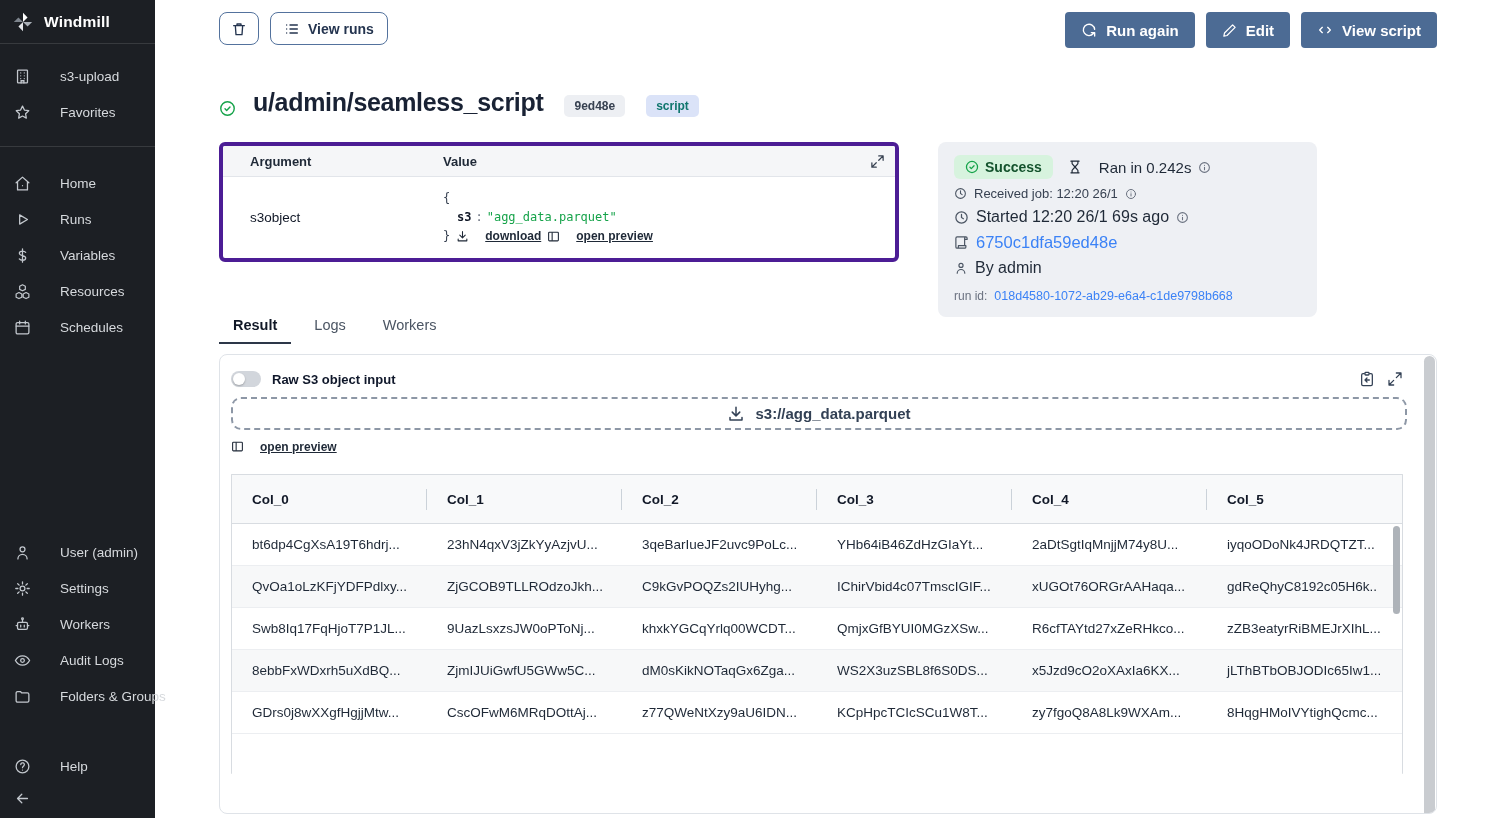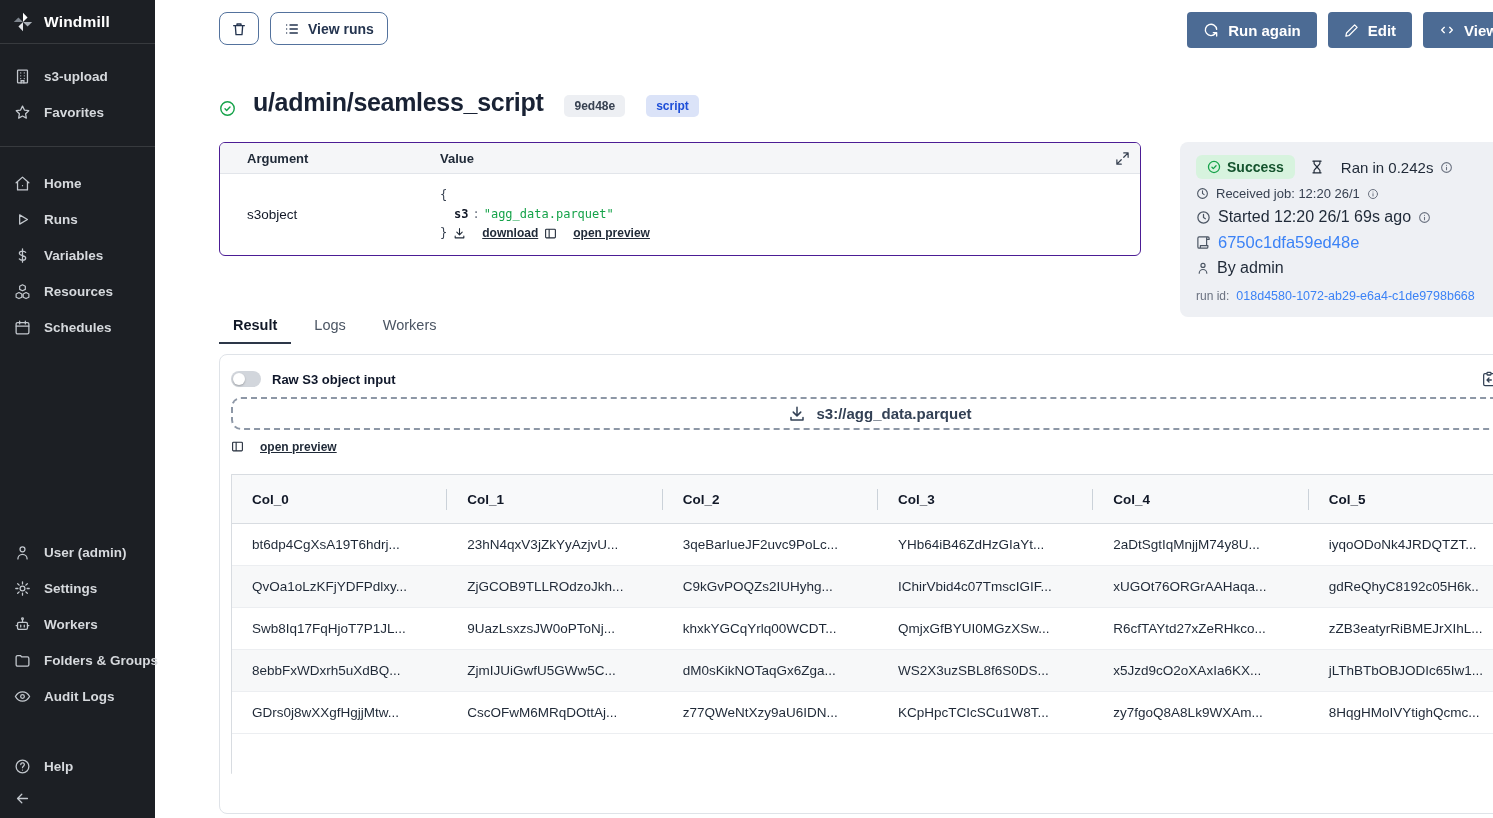--- a/index.html
+++ b/index.html
@@ -15,22 +15,22 @@
     width:155px; min-width:155px; height:818px; background:#1c1f24;
     color:#d6d9dd; display:flex; flex-direction:column; font-size:13.5px;
   }
   .brand {
     height:44px; display:flex; align-items:center; gap:10px; padding:0 12px;
     border-bottom:1px solid rgba(255,255,255,.12);
   }
   .brand-name { color:#ffffff; font-weight:bold; font-size:15.5px; letter-spacing:.2px; }
   .side-group { padding:14px 0 6px 0; }
   .side-item {
-    height:36px; display:flex; align-items:center; gap:13px; padding:0 14px;
-    cursor:pointer; color:#d6d9dd; white-space:nowrap;font-weight:bold;
+    height:36px; display:flex; align-items:center; gap:29px; padding:0 14px;
+    cursor:pointer; color:#d6d9dd; white-space:nowrap;
   }
   .side-item .ic { color:#c3c8ce; flex:none; }
   .side-div { border-top:1px solid rgba(255,255,255,.12); margin:10px 0 4px 0; }
   .side-spacer { flex:1; }
   .side-bottom { padding-bottom:6px; }
   .help-block { padding:28px 0 4px 0; }
   .collapse-row { height:30px; display:flex; align-items:center; padding:0 14px 10px; }
 
   
   .main { flex:1; padding:12px 56px 0 64px; position:relative; }
@@ -48,26 +48,26 @@
     background:#4c6b94; border:none; border-radius:4px;
     color:#ffffff; font-weight:bold; font-size:15px; cursor:pointer;
   }
 
   .title-row { margin-top:40px; display:flex; align-items:flex-end; gap:17px; }
   .page-title { font-size:25px; font-weight:bold; color:#192234; letter-spacing:-.3px; }
   .badge {
     font-size:12px; font-weight:bold; padding:4px 10px; border-radius:5px; margin-left:4px;
   }
   .badge-hash { background:#edeff3; color:#374151; }
-  .badge-type { background:#dbe3f8; color:#1d4ed8; }
+  .badge-type { background:#dbe3f8; color:#0f766e; }
 
   .cards-row { margin-top:25px; display:flex; gap:39px; align-items:flex-start; }
 
   
-  .args-card { width:922px; border:1px solid #4c1d95; border-radius:6px; overflow:hidden; }
+  .args-card { width:680px; border:4px solid #4c1d95; border-radius:6px; overflow:hidden; }
   .args-head {
     display:grid; grid-template-columns:220px 1fr 36px; align-items:center;
     background:#f5f6f8; border-bottom:1px solid #e2e5ea; height:31px;
     font-size:13px; font-weight:bold; color:#1f2937;
   }
   .args-head > div:first-child { padding-left:27px; }
   .args-body { display:grid; grid-template-columns:220px 1fr; padding:12px 0; min-height:72px; }
   .arg-name { padding-left:27px; font-size:13.5px; color:#111827; display:flex; align-items:center; }
   .arg-value { font-family:"DejaVu Sans Mono",monospace; font-size:12px; line-height:19px; color:#374151; }
   .json-key { font-weight:bold; color:#111827; }
@@ -271,34 +271,34 @@
         <svg width="17" height="17" viewBox="0 0 24 24" fill="none" stroke="currentColor" stroke-width="1.8" stroke-linecap="round">
           <rect x="5" y="9" width="14" height="10" rx="2"></rect>
           <path d="M12 5.5V9M9.5 13v2.5M14.5 13v2.5M3 13.5h2M19 13.5h2"></path>
           <circle cx="12" cy="4" r="1.2"></circle>
         </svg>
       </span>
       <span>Workers</span>
     </div>
     <div class="side-item">
       <span class="ic">
-        <svg width="17" height="17" viewBox="0 0 24 24" fill="none" stroke="currentColor" stroke-width="1.8" stroke-linejoin="round">
-          <path d="M3 7a2 2 0 012-2h4l2 2h8a2 2 0 012 2v9a2 2 0 01-2 2H5a2 2 0 01-2-2z"></path>
-        </svg>
-      </span>
-      <span>Folders &amp; Groups</span>
-    </div>
-    <div class="side-item">
-      <span class="ic">
         <svg width="17" height="17" viewBox="0 0 24 24" fill="none" stroke="currentColor" stroke-width="1.8">
           <path d="M2 12s3.5-6.5 10-6.5S22 12 22 12s-3.5 6.5-10 6.5S2 12 2 12z"></path>
             <circle cx="12" cy="12" r="2.6"></circle>
         </svg>
       </span>
       <span>Audit Logs</span>
+    </div>
+    <div class="side-item">
+      <span class="ic">
+        <svg width="17" height="17" viewBox="0 0 24 24" fill="none" stroke="currentColor" stroke-width="1.8" stroke-linejoin="round">
+          <path d="M3 7a2 2 0 012-2h4l2 2h8a2 2 0 012 2v9a2 2 0 01-2 2H5a2 2 0 01-2-2z"></path>
+        </svg>
+      </span>
+      <span>Folders &amp; Groups</span>
     </div>
   </div>
 
   <div class="help-block">
     <div class="side-item">
       <span class="ic">
         <svg width="17" height="17" viewBox="0 0 24 24" fill="none" stroke="currentColor" stroke-width="1.8" stroke-linecap="round">
           <circle cx="12" cy="12" r="9"></circle>
             <path d="M9.6 9.2a2.5 2.5 0 114.3 1.8c-.8.8-1.9 1.2-1.9 2.6M12 17h.01"></path>
         </svg>

